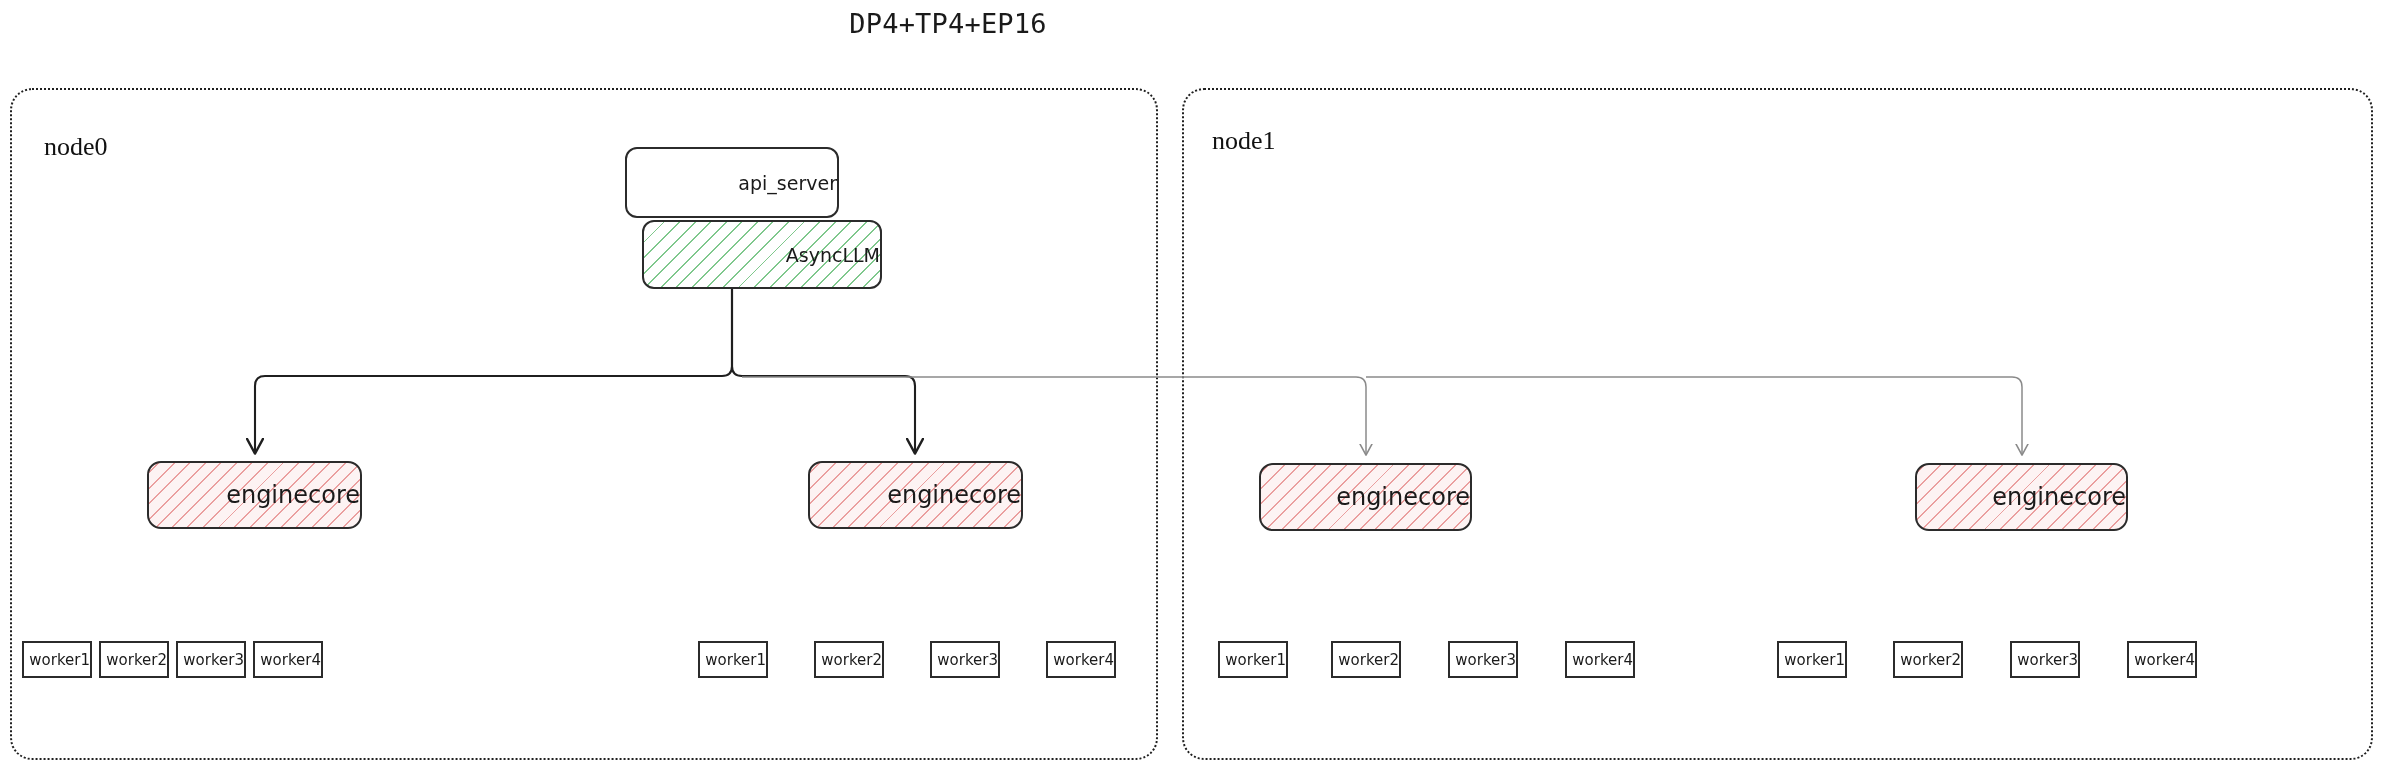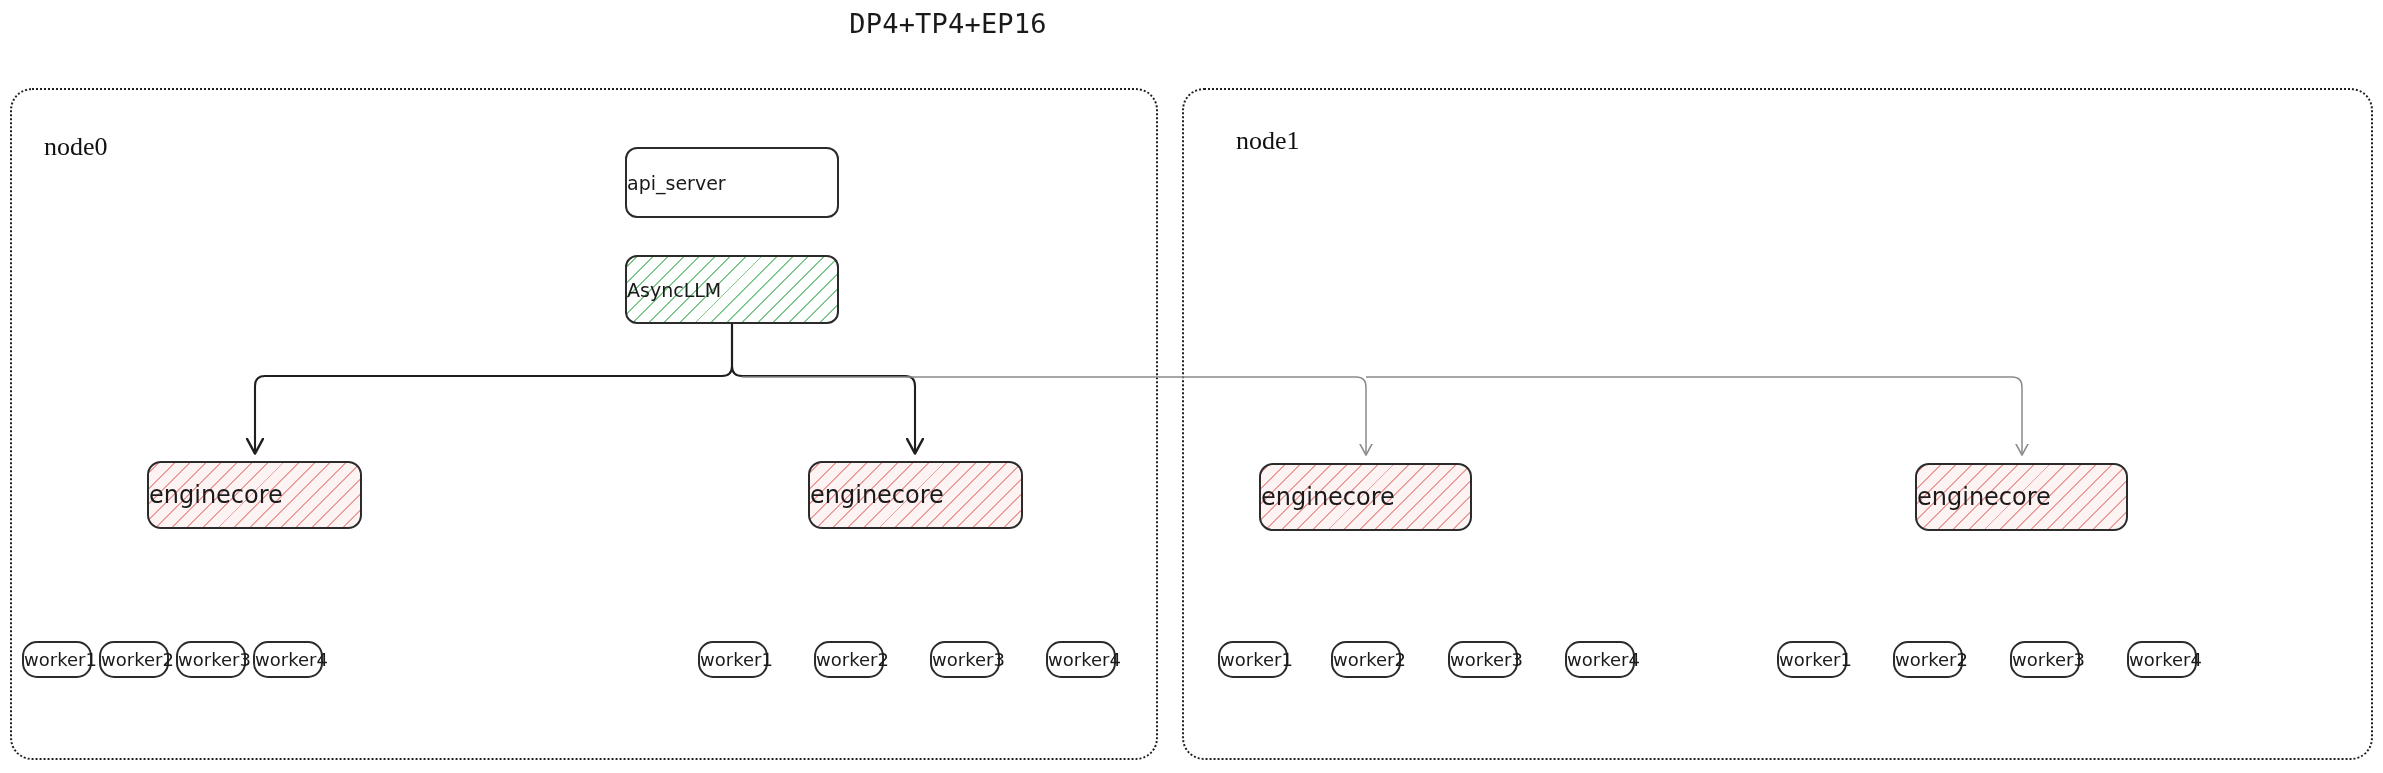--- a/index.html
+++ b/index.html
@@ -60,21 +60,21 @@
     pointer-events: none;
   }
 
   
   .box {
     position: absolute;
     box-sizing: border-box;
     border: 2.2px solid #2b2b2b;
     display: flex;
     align-items: center;
-    justify-content: flex-start;
+    justify-content: flex-end;
     background-repeat: repeat;
     color: #1a1a1a;
     white-space: nowrap;
   }
 
   .box-api {
     border-radius: 12px;
     background: #ffffff;
     font-size: 19px;
   }
@@ -97,38 +97,38 @@
     background-color: #fdf3f3;
     background-image: repeating-linear-gradient(
         -45deg,
         rgba(228, 130, 130, 0.75) 0px,
         rgba(228, 130, 130, 0.75) 1.4px,
         rgba(255,255,255,0) 1.4px,
         rgba(255,255,255,0) 11px);
   }
 
   .box-worker {
-    border-radius: 15px;
+    border-radius: 0;
     background: #ffffff;
-    font-size: 18px;
+    font-size: 15px;
     border-width: 2px;
   }
 </style>
 </head>
 <body>
 
 <div id="diagram-root">
 
   <div class="diagram-title">DP4+TP4+EP16</div>
 
   <div class="node-container" style="left:10px; top:88px; width:1148px; height:672px;"></div>
   <div class="node-label" style="left:44px; top:132px;">node0</div>
 
   <div class="node-container" style="left:1182px; top:88px; width:1191px; height:672px;"></div>
-  <div class="node-label" style="left:1212px; top:126px;margin-left:24px;">node1</div>
+  <div class="node-label" style="left:1212px; top:126px;">node1</div>
 
   <svg id="connectors" viewBox="0 0 2383 773">
     <defs>
       <marker id="arrow-dark" viewBox="0 0 12 12" refX="9" refY="6" markerWidth="9" markerHeight="9" orient="auto-start-reverse">
         <path d="M 0 0.6 L 10 6 L 0 11.4" fill="none" stroke="#1f1f1f" stroke-width="1.5" stroke-linecap="round" stroke-linejoin="round"></path>
       </marker>
       <marker id="arrow-light" viewBox="0 0 12 12" refX="9" refY="6" markerWidth="9" markerHeight="9" orient="auto-start-reverse">
         <path d="M 0 0.6 L 10 6 L 0 11.4" fill="none" stroke="#8a8a8a" stroke-width="1.4" stroke-linecap="round" stroke-linejoin="round"></path>
       </marker>
     </defs>
@@ -141,21 +141,21 @@
 
     <path d="M 742 377 L 1356 377 Q 1366 377 1366 387 L 1366 454" fill="none" stroke="#8a8a8a" stroke-width="1.5" marker-end="url(#arrow-light)"></path>
 
     <path d="M 1366 377 L 2012 377 Q 2022 377 2022 387 L 2022 454" fill="none" stroke="#8a8a8a" stroke-width="1.5" marker-end="url(#arrow-light)"></path>
   </svg>
 
   <div class="box box-api" style="left:625px; top:147px; width:214px; height:71px;">
     <span>api_server</span>
   </div>
 
-  <div class="box box-async" style="left:625px; top:220px; width:214px; height:69px;margin-top:35px;">
+  <div class="box box-async" style="left:642px; top:220px; width:240px; height:69px;">
     <span>AsyncLLM</span>
   </div>
 
   <div class="box box-enginecore" style="left:147px; top:461px; width:215px; height:68px;">
     <span>enginecore</span>
   </div>
 
   <div class="box box-worker" style="left:22px; top:641px; width:70px; height:37px;">
     <span>worker1</span>
   </div>

